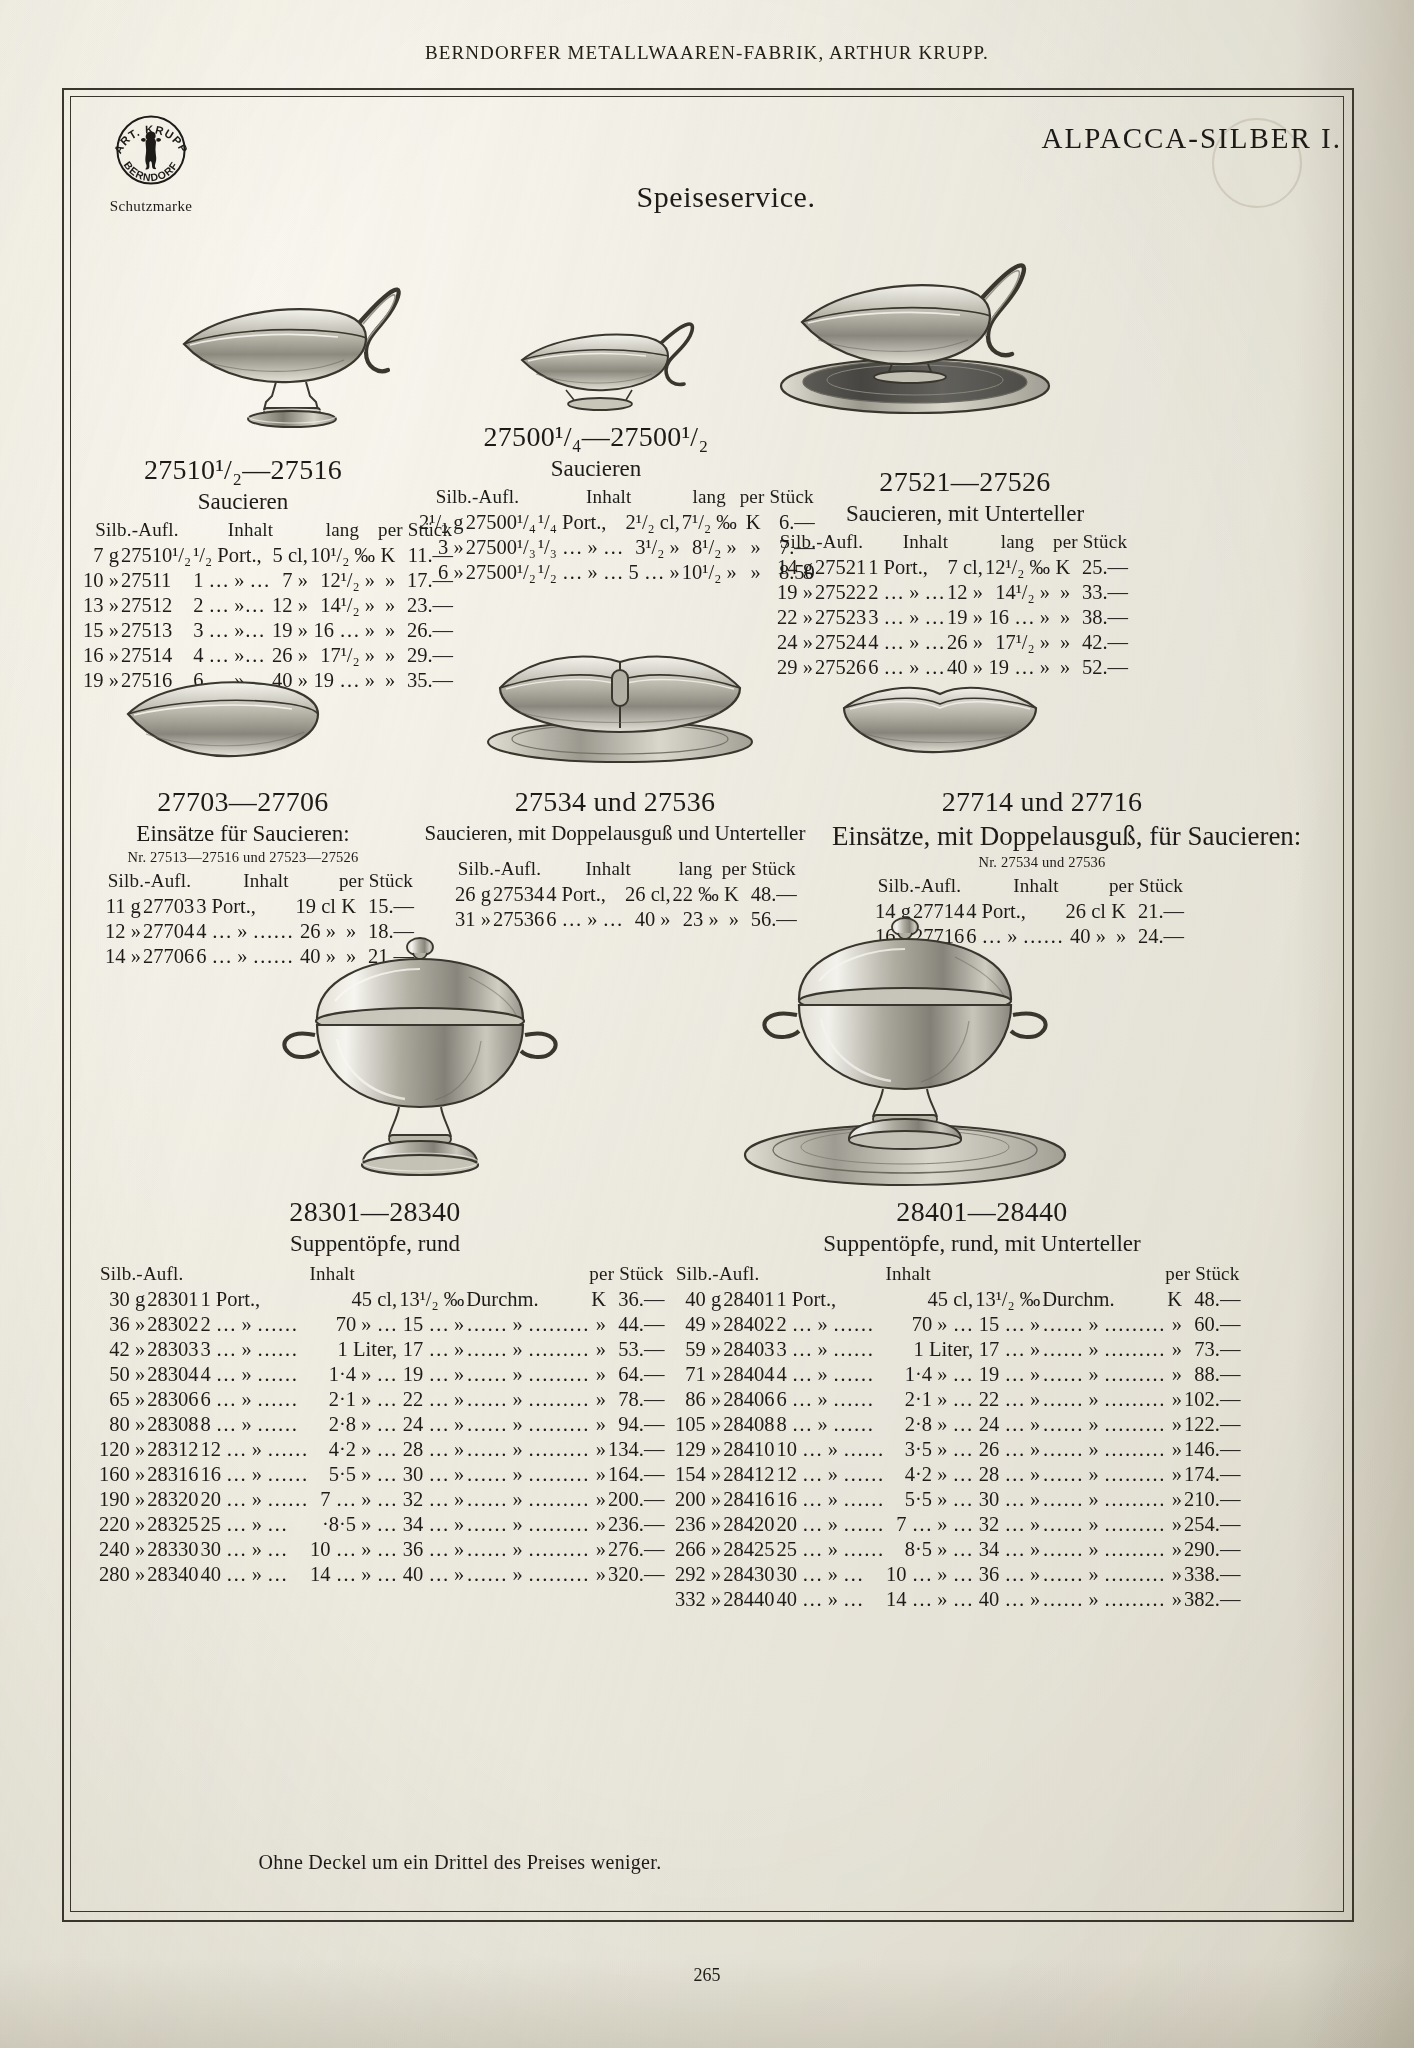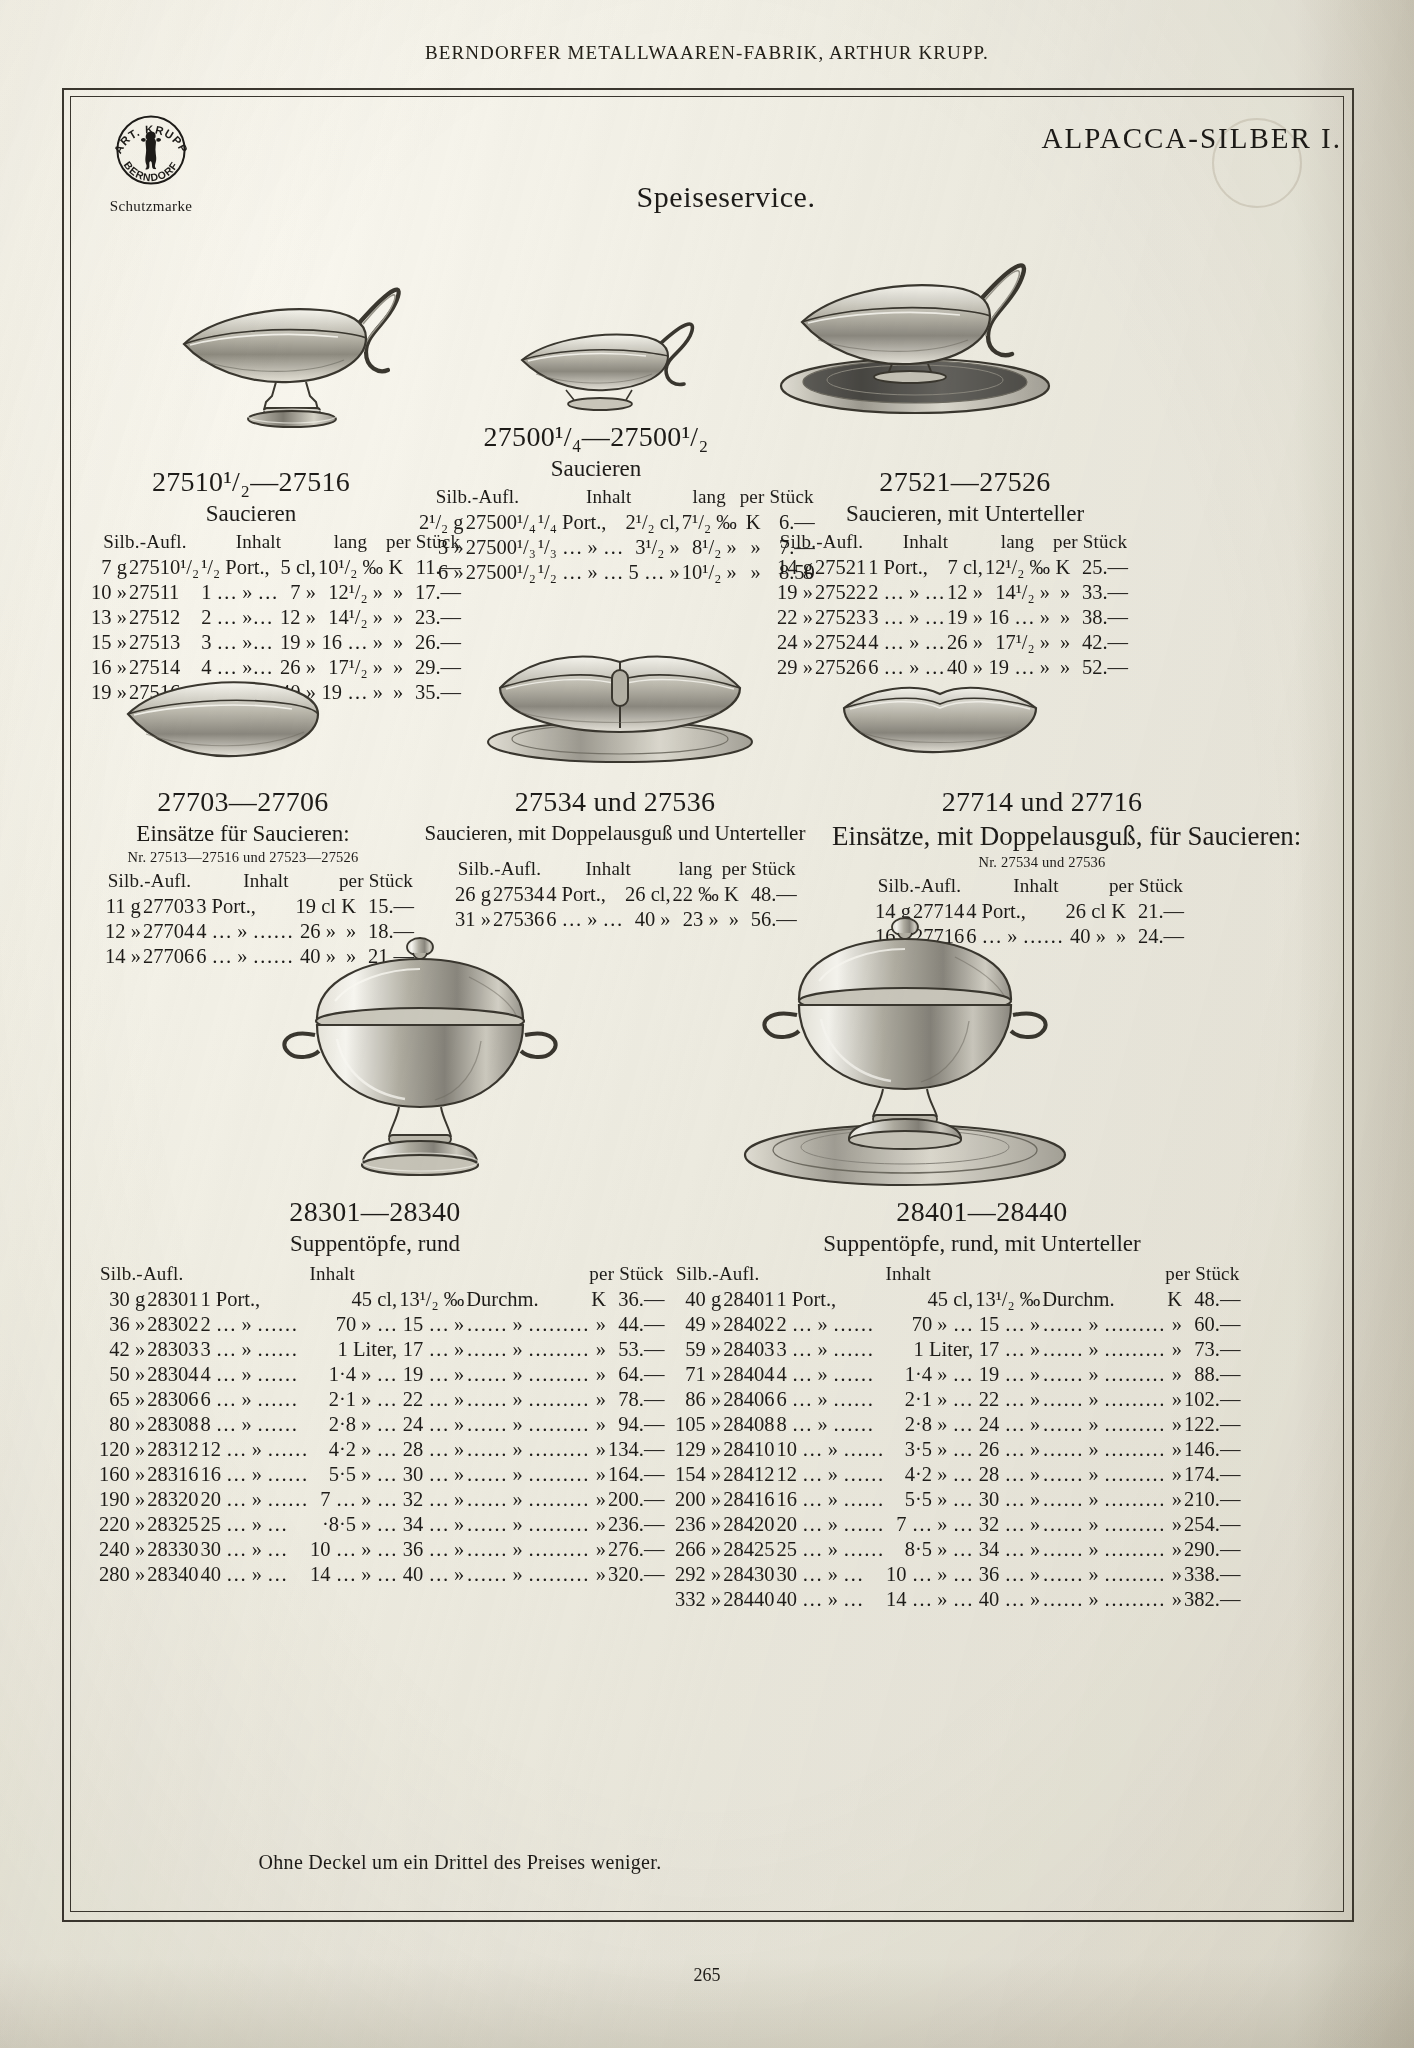--- a/index.html
+++ b/index.html
@@ -243,21 +243,21 @@
                  C 230 94, 198 116, 150 118 C 104 120, 64 102, 42 76 Z" fill="url(#gC)" stroke="#3a372f" stroke-width="2.2"></path>
         <path d="M42 76 C 78 64, 142 58, 198 64 C 216 66, 226 68, 230 70" fill="none" stroke="#3a372f" stroke-width="1.6"></path>
         <path d="M48 77 C 84 68, 146 63, 200 69" fill="none" stroke="#fbfaf4" stroke-width="1.6" opacity=".85"></path>
         <path d="M58 94 C 94 106, 162 112, 208 94" fill="none" stroke="#6d6a60" stroke-width="1.1" opacity=".55"></path>
 
         <path d="M132 118 L 128 128 M 168 118 L 172 128" fill="none" stroke="#3a372f" stroke-width="2"></path>
         <ellipse cx="150" cy="131" rx="36" ry="6" fill="#c6c3b7" stroke="#3a372f" stroke-width="1.8"></ellipse>
       </svg>
     </div>
 
-    <div class="blk" style="left:8px; top:370px; width:330px;margin-left:8px;">
+    <div class="blk" style="left:8px; top:358px; width:330px;">
       <div class="code">27510¹/₂—27516</div>
       <div class="name">Saucieren</div>
       <table class="spec" style="margin-left:4px;">
         <tbody>
             <tr>
           <th class="l" colspan="2">Silb.-Aufl.</th>
           <th colspan="2">Inhalt</th>
           <th>lang</th>
           <th colspan="2">per Stück</th>
         </tr>

